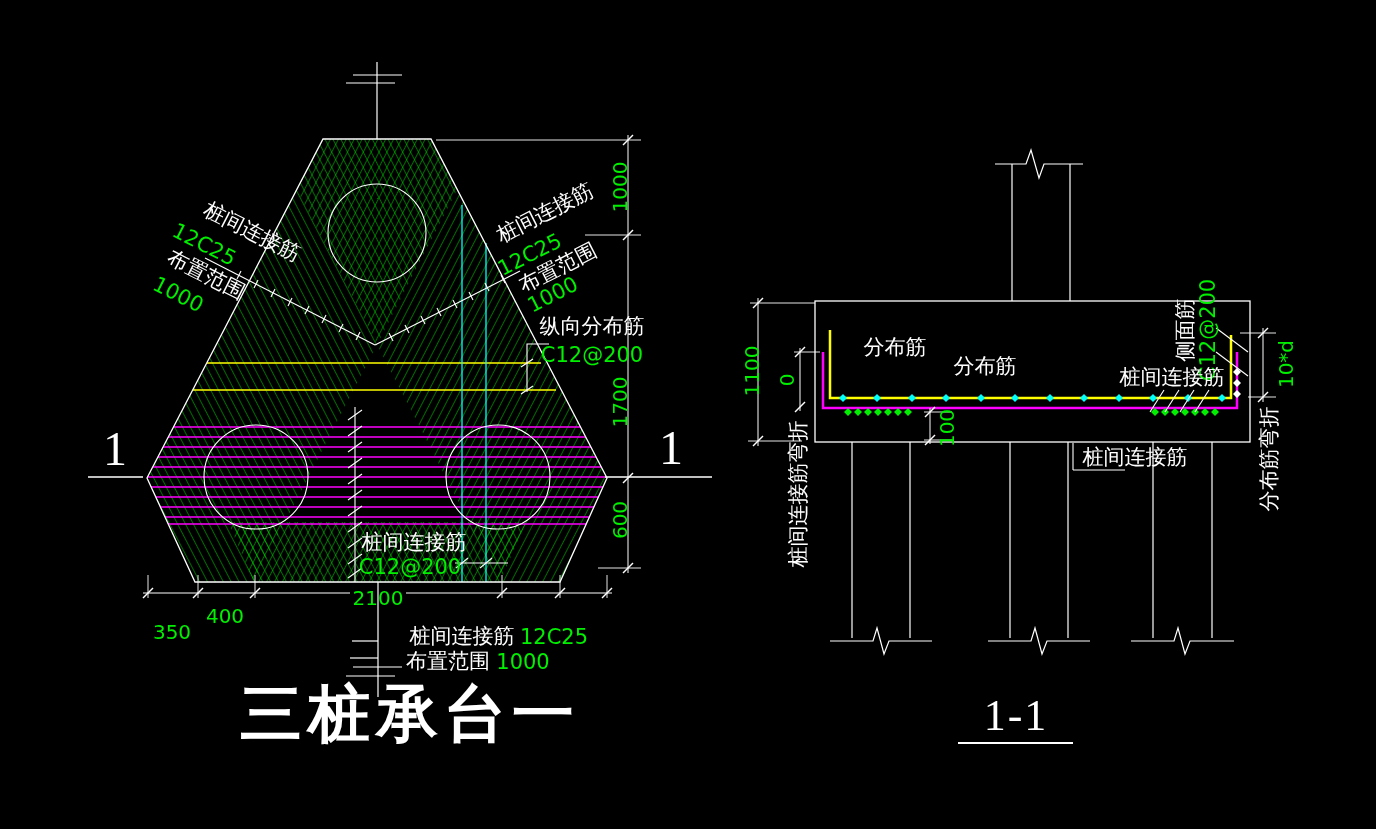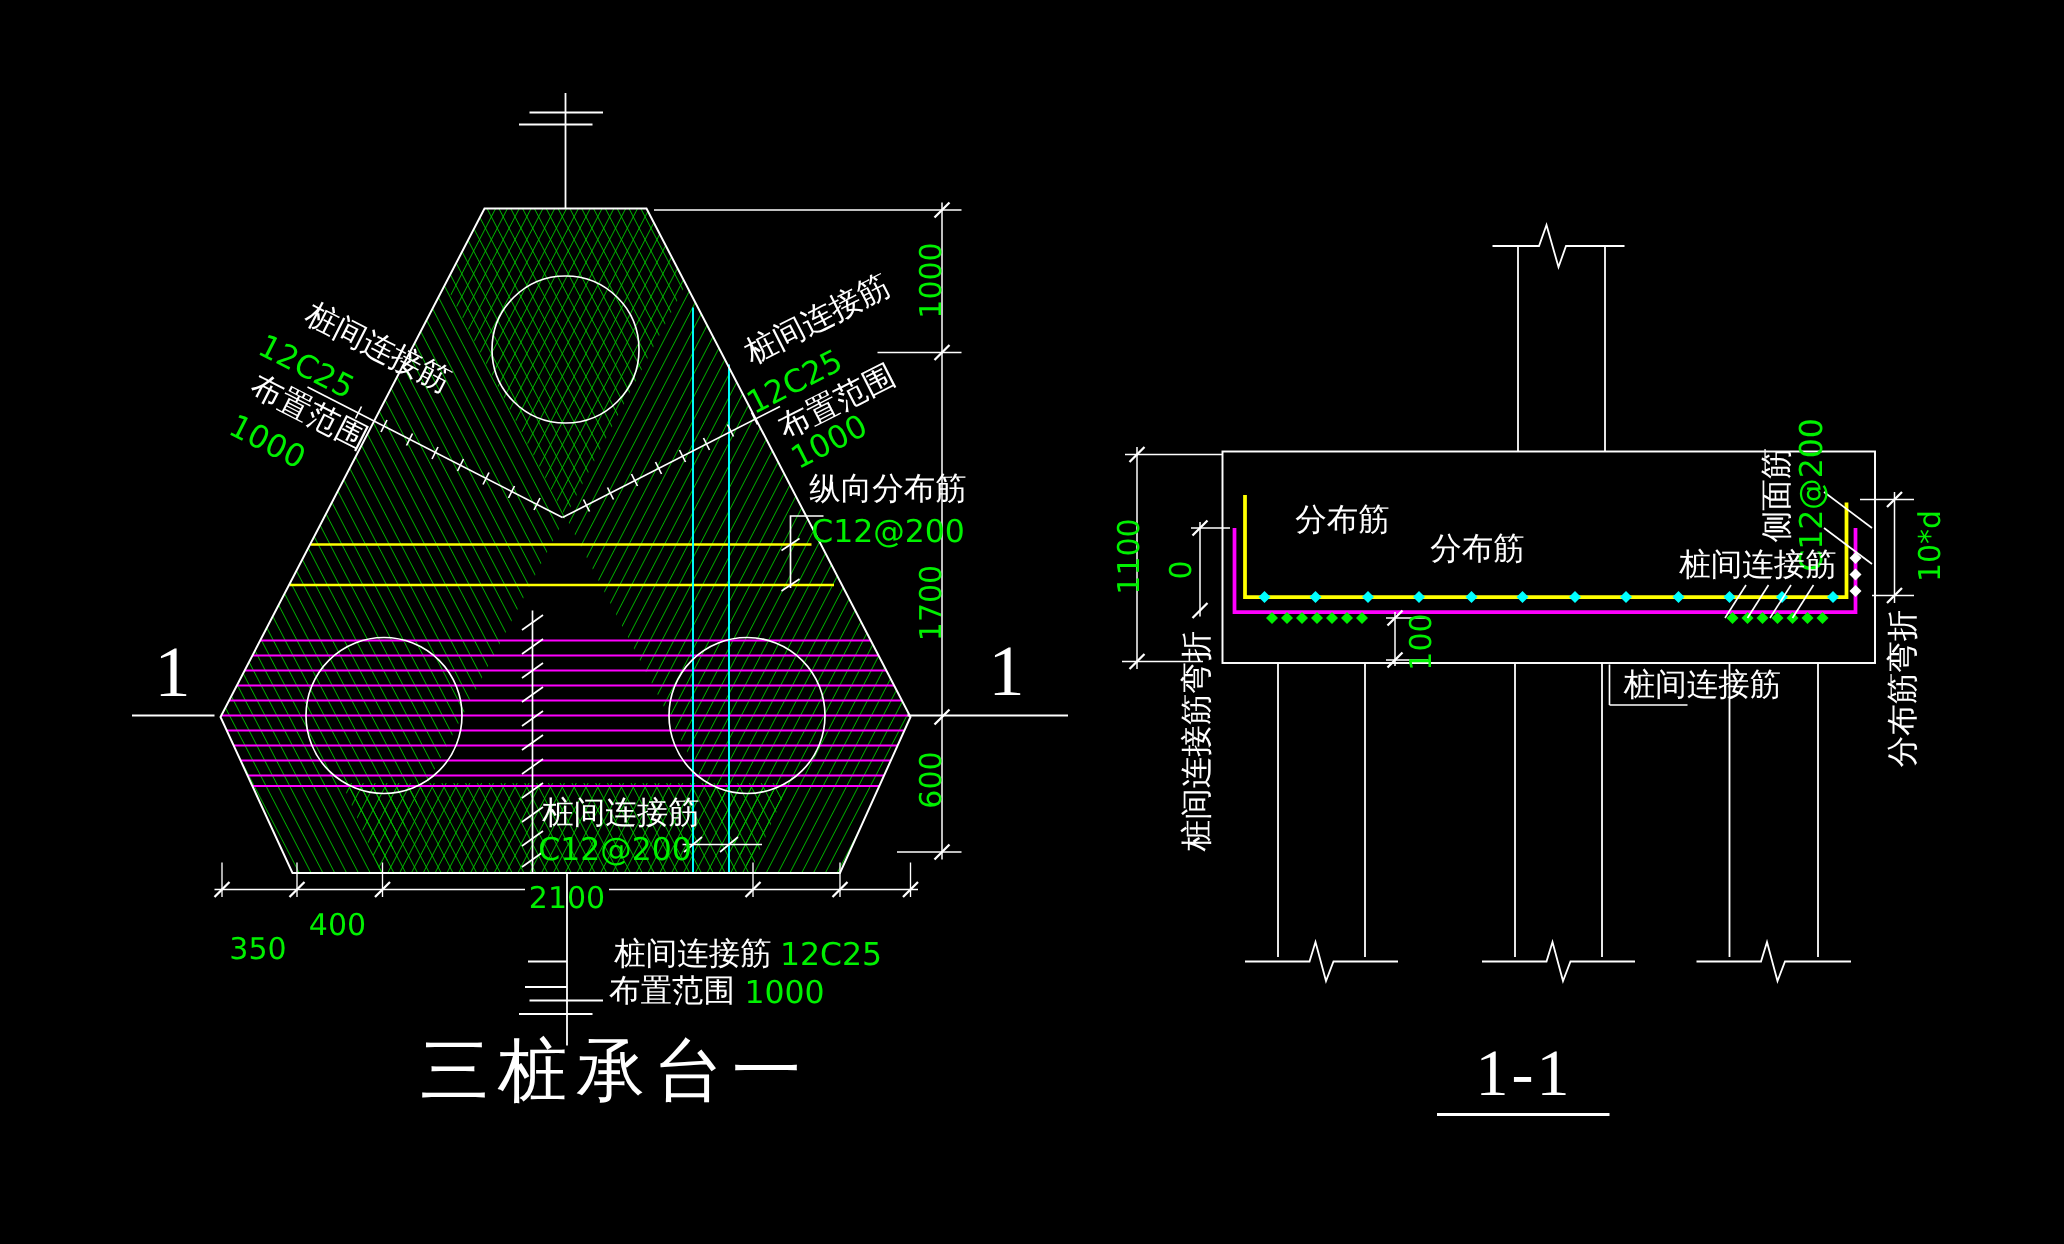--- a/index.html
+++ b/index.html
@@ -6,21 +6,21 @@
   .canvas{position:relative;width:1376px;height:829px;background:#000;overflow:hidden;
           font-family:"DejaVu Sans",sans-serif;}
   .canvas svg{position:absolute;left:0;top:0;}
   .t{position:absolute;white-space:nowrap;color:#fff;font-size:21px;line-height:1;
      transform:translate(-50%,-50%);font-family:"DejaVu Sans",sans-serif;}
   .g{color:#00f000;}
   .r90{transform:translate(-50%,-50%) rotate(-90deg);}
   .rp27{transform:translate(-50%,-50%) rotate(27deg);}
   .rm27{transform:translate(-50%,-50%) rotate(-27deg);}
   .dim{font-size:20px;}
-  .big{font-family:"Liberation Serif",serif;font-size:46px;letter-spacing:6px;}
+  .big{font-family:"Liberation Serif",serif;font-size:62px;letter-spacing:6px;font-weight:bold;}
   .mark1{font-family:"Liberation Serif",serif;font-size:48px;}
   .sec-title{font-family:"Liberation Serif",serif;font-size:44px;letter-spacing:2px;}
 </style>
 </head>
 <body>
 
 <div class="canvas">
 
 <svg width="1376" height="829" viewBox="0 0 1376 829">
   <defs>

